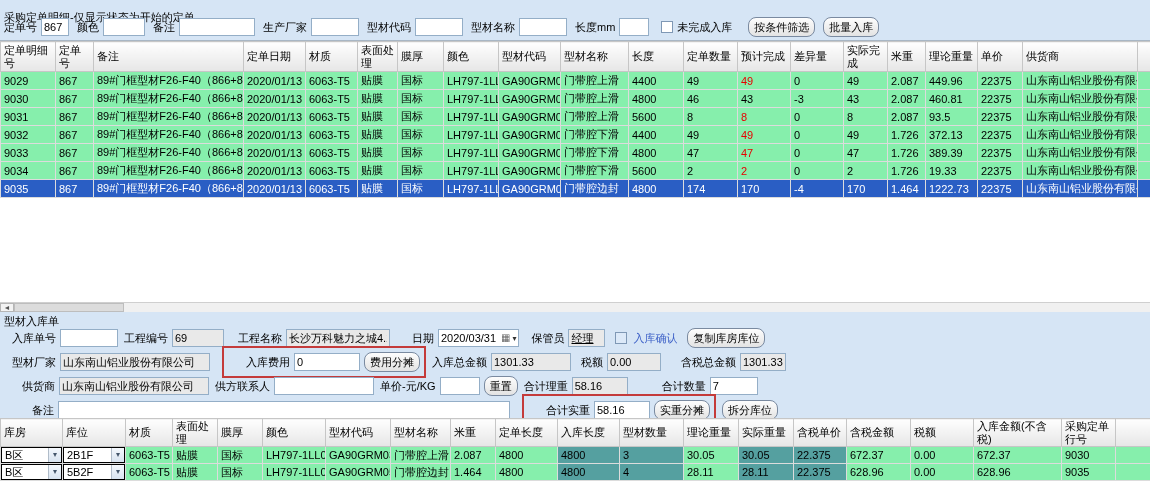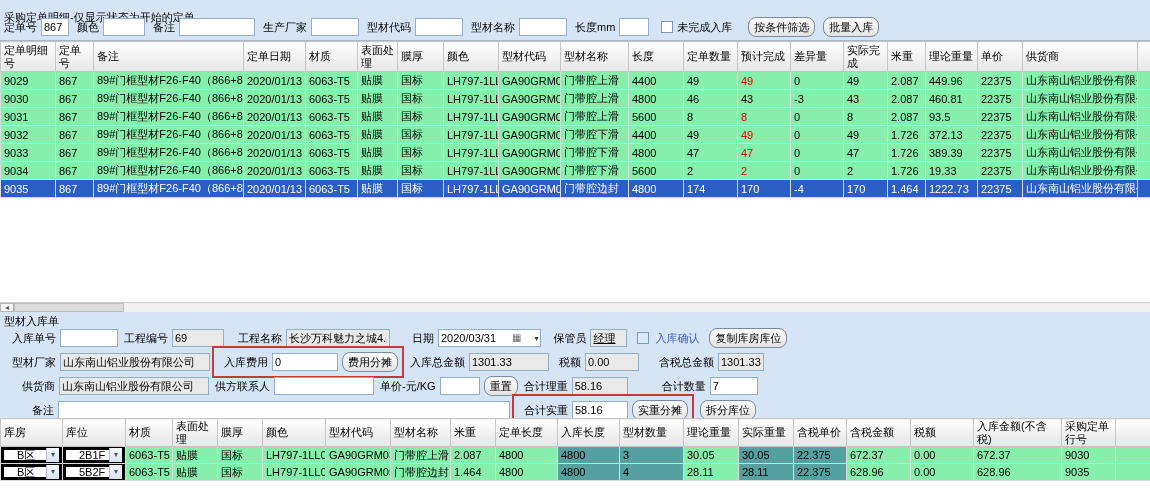--- a/index.html
+++ b/index.html
@@ -60,40 +60,40 @@
   #order-grid td.alert { color:#e80000; }
   #inbound-grid th { height:26px; }
   #inbound-grid td { height:17px; }
   #inbound-grid tbody td:nth-child(11),
   #inbound-grid tbody td:nth-child(12),
   #inbound-grid tbody td:nth-child(14),
   #inbound-grid tbody td:nth-child(15) { background:#55a0a0; }
   .combo-cell { padding:0 !important; }
   .combo {
     display:flex; justify-content:space-between; align-items:center;
-    height:16px; margin:0; background:#fff; border:3px solid #000000; padding-left:13px;
+    height:16px; margin:0; background:#fff; border:1px solid #000000; padding-left:3px;
   }
   .combo .arrow {
     width:13px; text-align:center; font-size:8px; color:#44566b;
     background:linear-gradient(#f4f8fd,#d8e3f0); border-left:1px solid #b0bcc9; line-height:14px;
   }
 
   
   #inbound-panel { position:absolute; top:312px; left:0; width:1150px; height:180px; }
   #inbound-panel .panel-title { top:2px; }
   .frow { position:absolute; left:12px; height:22px; display:flex; align-items:center; }
   .r1 { top:15px; } .r2 { top:39px; } .r3 { top:63px; } .r4 { top:87px; }
   .frow .lbl { margin:0 4px 0 6px; }
   .hotbox {
     display:flex; align-items:center; border:2px solid #c43b3b;
-    padding:1px 4px 1px 4px; margin-left:2px; height:32px;
+    padding:1px 4px 1px 16px; margin-left:12px; height:32px;
   }
   .datebox {
     display:flex; align-items:center; height:18px; border:1px solid #94aec7;
-    background:#fff; padding:0 2px; gap:13px;
+    background:#fff; padding:0 2px; gap:2px;
   }
   .datebox input { border:none; width:58px; height:14px; font:inherit; padding:0; }
   .cal-icon { font-size:10px; color:#666; line-height:10px; }
   .dd-icon { font-size:8px; color:#333; }
   .blue-lbl { color:#3f62c8; }
   .grid-area2 { position:absolute; top:106px; left:0; width:1150px; height:74px; background:#fff; }
 </style>
 </head>
 <body>
 

